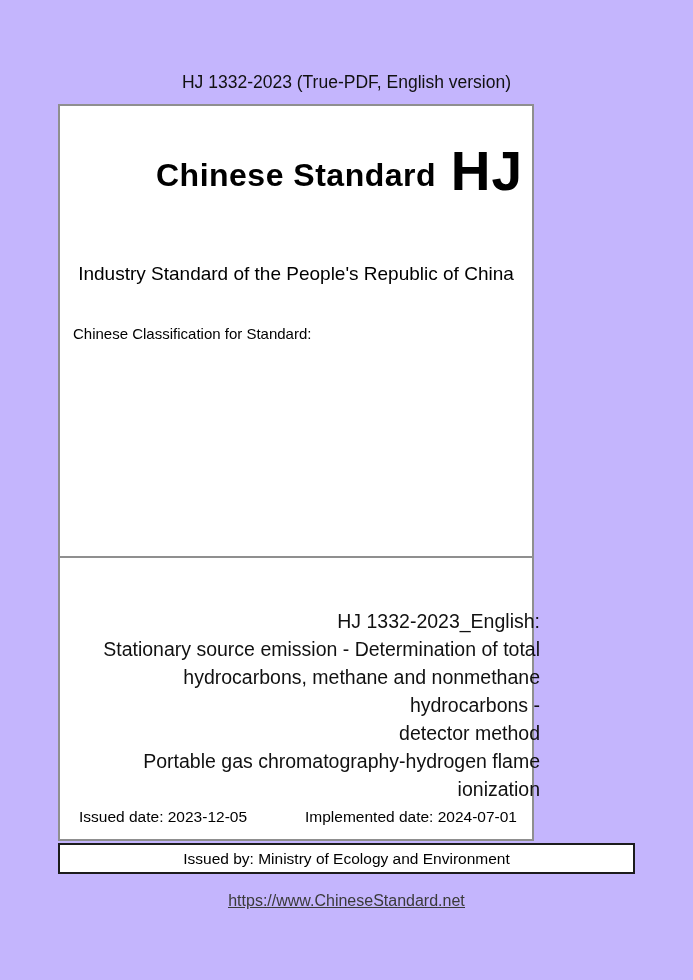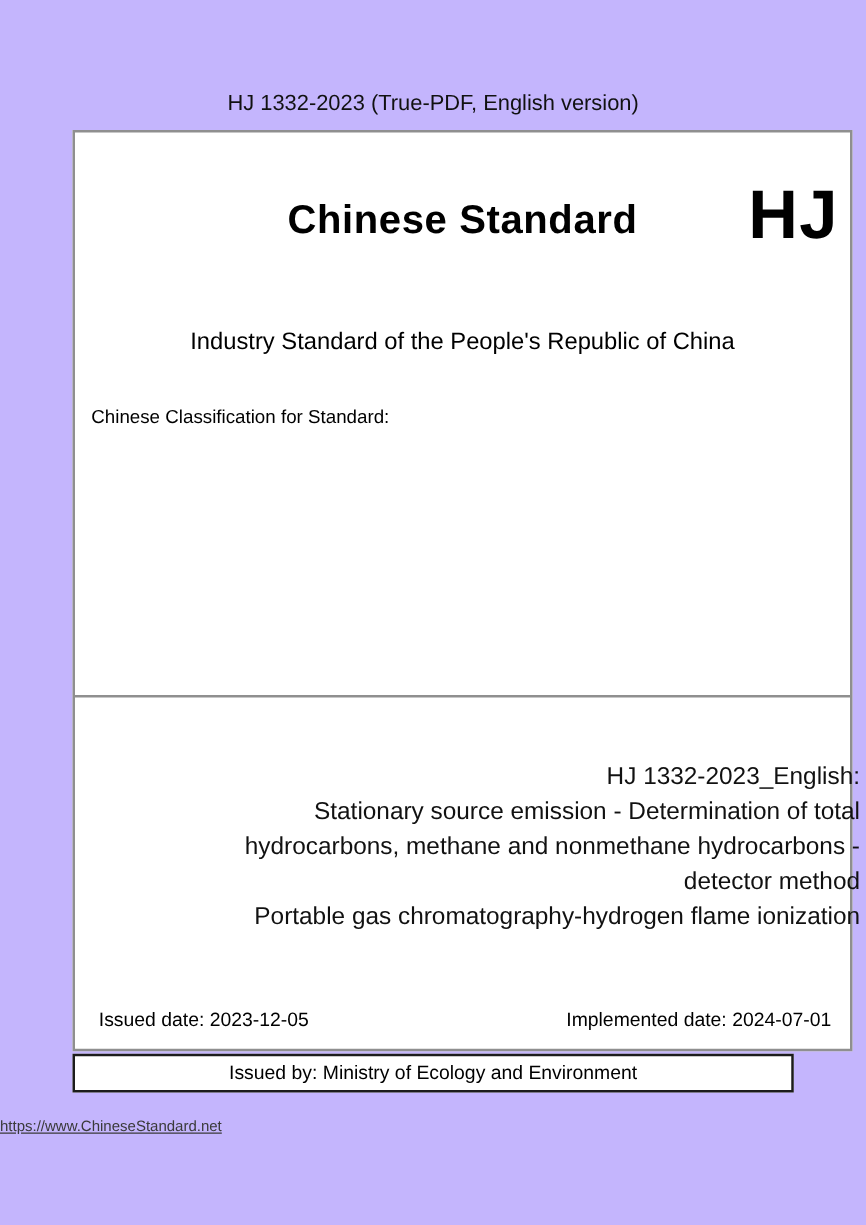--- a/index.html
+++ b/index.html
@@ -14,21 +14,21 @@
 
   .top-header {
     position: absolute; top: 71px; left: 0; width: 100%;
     text-align: center;
     font-size: 17.5px; line-height: 22px;
     color: #111111;
   }
 
   .main-box {
     position: absolute; left: 58px; top: 104px;
-    width: 624px; height: 737px;
+    width: 476px; height: 737px;
     border: 2px solid #8f8f8f;
     background: #ffffff;
   }
 
   .section-upper {
     position: relative;
     height: 452px;
     border-bottom: 2px solid #8f8f8f;
   }
 
@@ -78,22 +78,22 @@
     position: absolute; left: 58px; top: 843px;
     width: 577px; height: 31px;
     border: 2px solid #1c1c1c;
     display: flex; align-items: center; justify-content: center;
     font-size: 15.5px;
     background: #ffffff;
   }
 
   .footer-link-wrap {
     position: absolute; top: 890px; left: 0; width: 100%;
-    text-align: left;
-    font-size: 12px; line-height: 22px;
+    text-align: center;
+    font-size: 16px; line-height: 22px; text-decoration: underline;
   }
   .footer-link-wrap a {
     color: #3a3a3a;
     text-decoration: underline;
     cursor: pointer;
   }
 </style>
 </head>
 <body>
 

